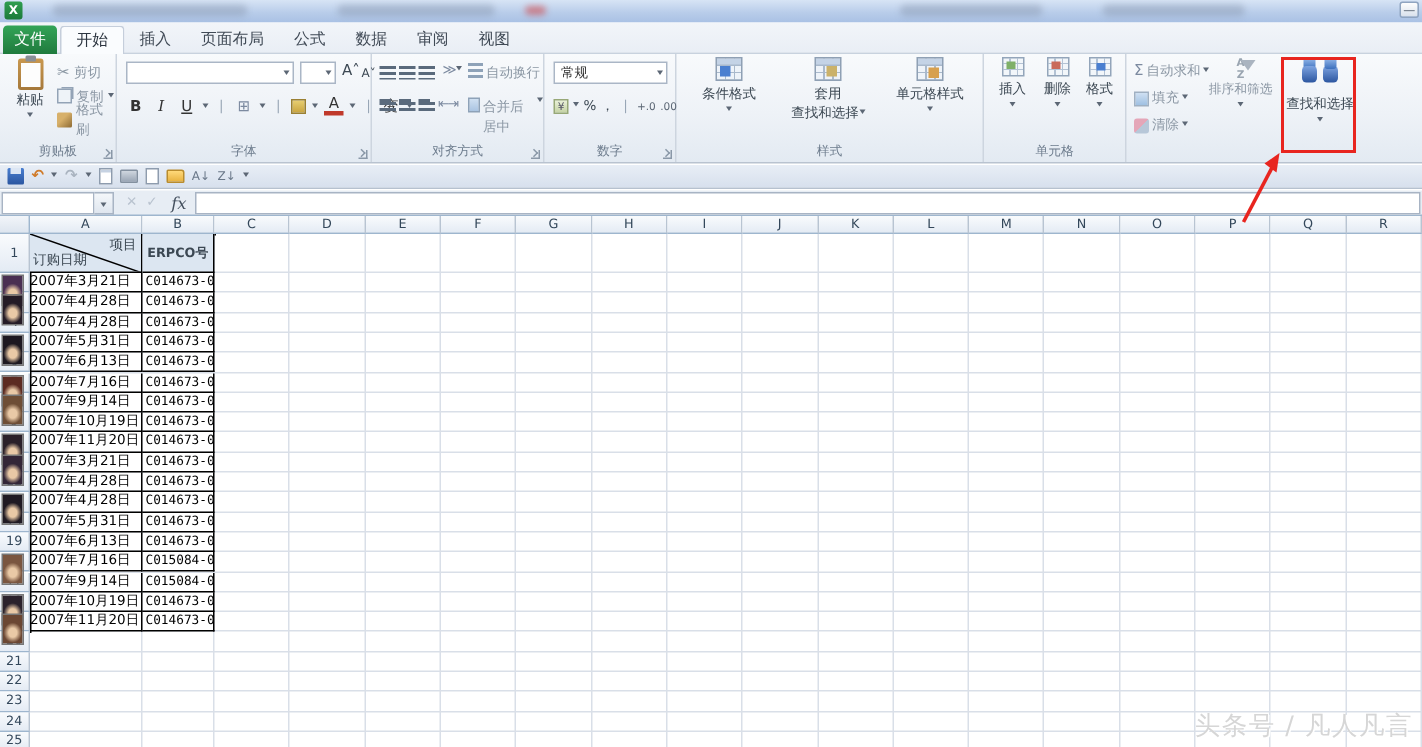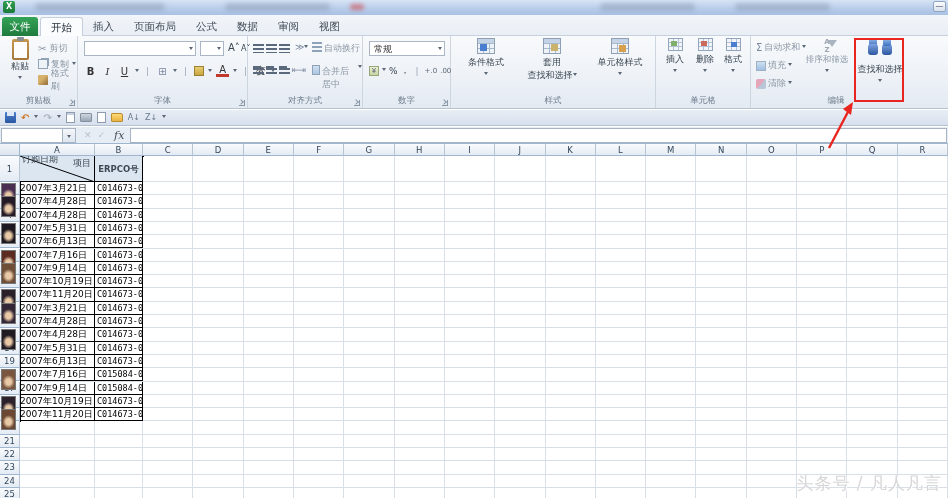--- a/index.html
+++ b/index.html
@@ -339,21 +339,20 @@
         </div>
       <div class="btn-txt gray-txt" style="font-size:8.5px;">排序和筛选</div><span class="dd sm"></span>
     </div>
     <div class="bigbtn" style="left:104px;width:50px;">
       <div class="binoc">
           <i class="l"></i>
           <i class="r"></i>
         </div>
       <div class="btn-txt" style="margin-top:8px;">查找和选择</div><span class="dd sm"></span>
     </div>
-    <div class="glabel">编辑</div>
   </div>
 </div>
 
 <div class="qat">
   <span class="floppy"></span>
   <span class="qico" style="color:#d07b2a;font-weight:bold;">↶</span>
     <span class="dd sm"></span>
   <span class="qico" style="color:#aab4c0;font-weight:bold;">↷</span>
     <span class="dd sm"></span>
   <span class="page-ico" style="box-shadow:inset 0 2px 0 #c6d2e2;"></span>
@@ -460,21 +459,21 @@
     <div class="gl-h" style="left:20px;top:303.00000000000006px;width:928px;"></div>
     <div class="gl-h" style="left:20px;top:316.3px;width:928px;"></div>
     <div class="gl-h" style="left:20px;top:329.6px;width:928px;"></div>
     <div class="gl-h" style="left:20px;top:342.90000000000003px;width:928px;"></div>
     <div class="tablewrap" style="left:20px;top:12px;width:124px;height:266.4px;"></div>
     <div class="tablecell hdrfill" style="left:20px;top:12px;width:75px;height:26px;">
       <svg class="diag" width="75" height="26">
         <line x1="0" y1="0" x2="75" y2="26" stroke="#000" stroke-width="1"></line>
       </svg>
   <div style="position:absolute;right:3px;top:1px;font-size:9px;">项目</div>
-  <div style="position:absolute;left:2px;bottom:15px;font-size:9px;">订购日期</div>
+  <div style="position:absolute;left:2px;bottom:1px;font-size:9px;">订购日期</div>
     </div>
     <div class="tablecell hdrfill" style="left:95px;top:12px;width:48px;height:26px;line-height:26px;text-align:center;font-weight:bold;font-size:8.5px;">ERPCO号</div>
     <div class="tablecell datecell" style="left:20px;top:38px;width:75px;height:13.3px;line-height:13.3px;">2007年3月21日</div>
     <div class="tablecell codecell" style="left:95px;top:38px;width:48px;height:13.3px;line-height:13.3px;">C014673-004</div>
     <div class="photo" style="left:1px;top:39px;height:21px;background:radial-gradient(ellipse 60% 45% at 50% 62%,#e9c9a6 35%,#4a2f52 78%);"></div>
     <div class="tablecell datecell" style="left:20px;top:51.3px;width:75px;height:13.3px;line-height:13.3px;">2007年4月28日</div>
     <div class="tablecell codecell" style="left:95px;top:51.3px;width:48px;height:13.3px;line-height:13.3px;">C014673-005</div>
     <div class="photo" style="left:1px;top:52.3px;height:21px;background:radial-gradient(ellipse 60% 45% at 50% 62%,#e9c9a6 35%,#241b26 78%);"></div>
     <div class="tablecell datecell" style="left:20px;top:64.6px;width:75px;height:13.3px;line-height:13.3px;">2007年4月28日</div>
     <div class="tablecell codecell" style="left:95px;top:64.6px;width:48px;height:13.3px;line-height:13.3px;">C014673-006</div>

